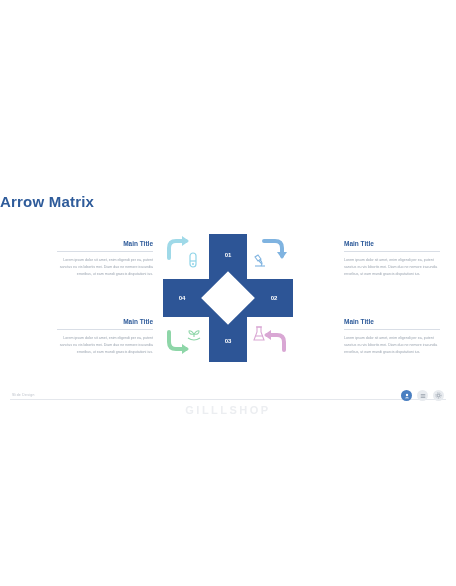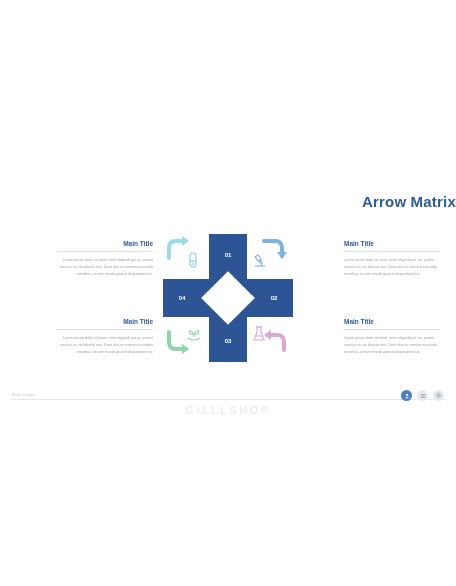--- a/index.html
+++ b/index.html
@@ -9,21 +9,21 @@
     font-family:"Liberation Sans", sans-serif;
     overflow:hidden;
     position:relative;
   }
   .slide{
     position:absolute;left:0;top:0;width:456px;height:586px;
     background:#ffffff;
   }
   .title{
     position:absolute;left:0;top:193px;width:456px;
-    text-align:right;
+    text-align:left;
     font-size:15px;font-weight:bold;color:#2e5b9a;
     letter-spacing:0.2px;
   }
   
   .cross{
     position:absolute;left:163px;top:234px;width:130px;height:128px;
   }
   .bar{
     position:absolute;background:#2d5596;
   }

